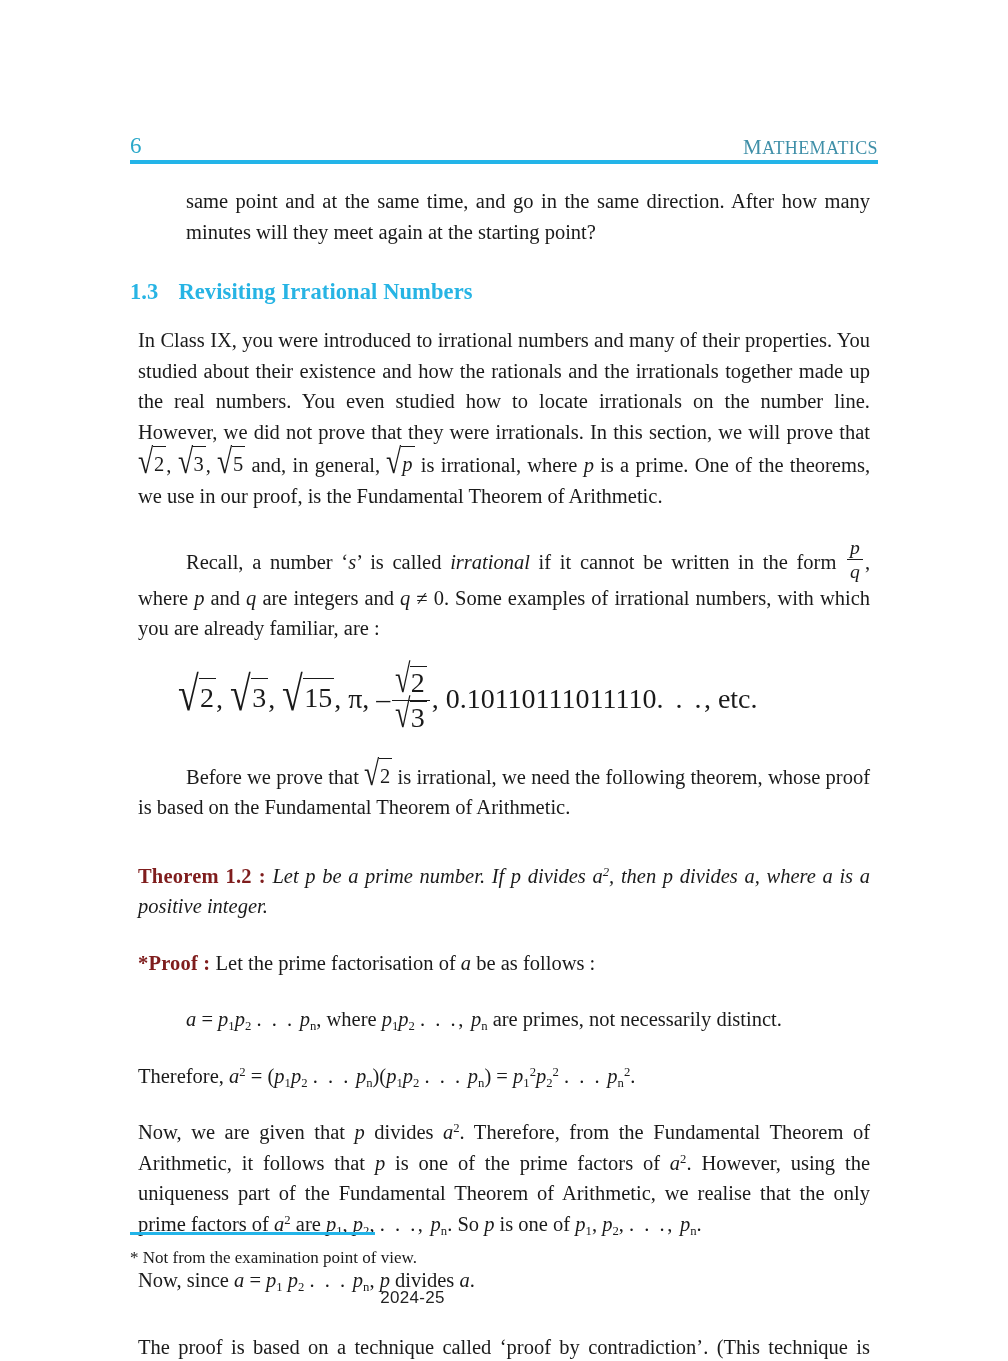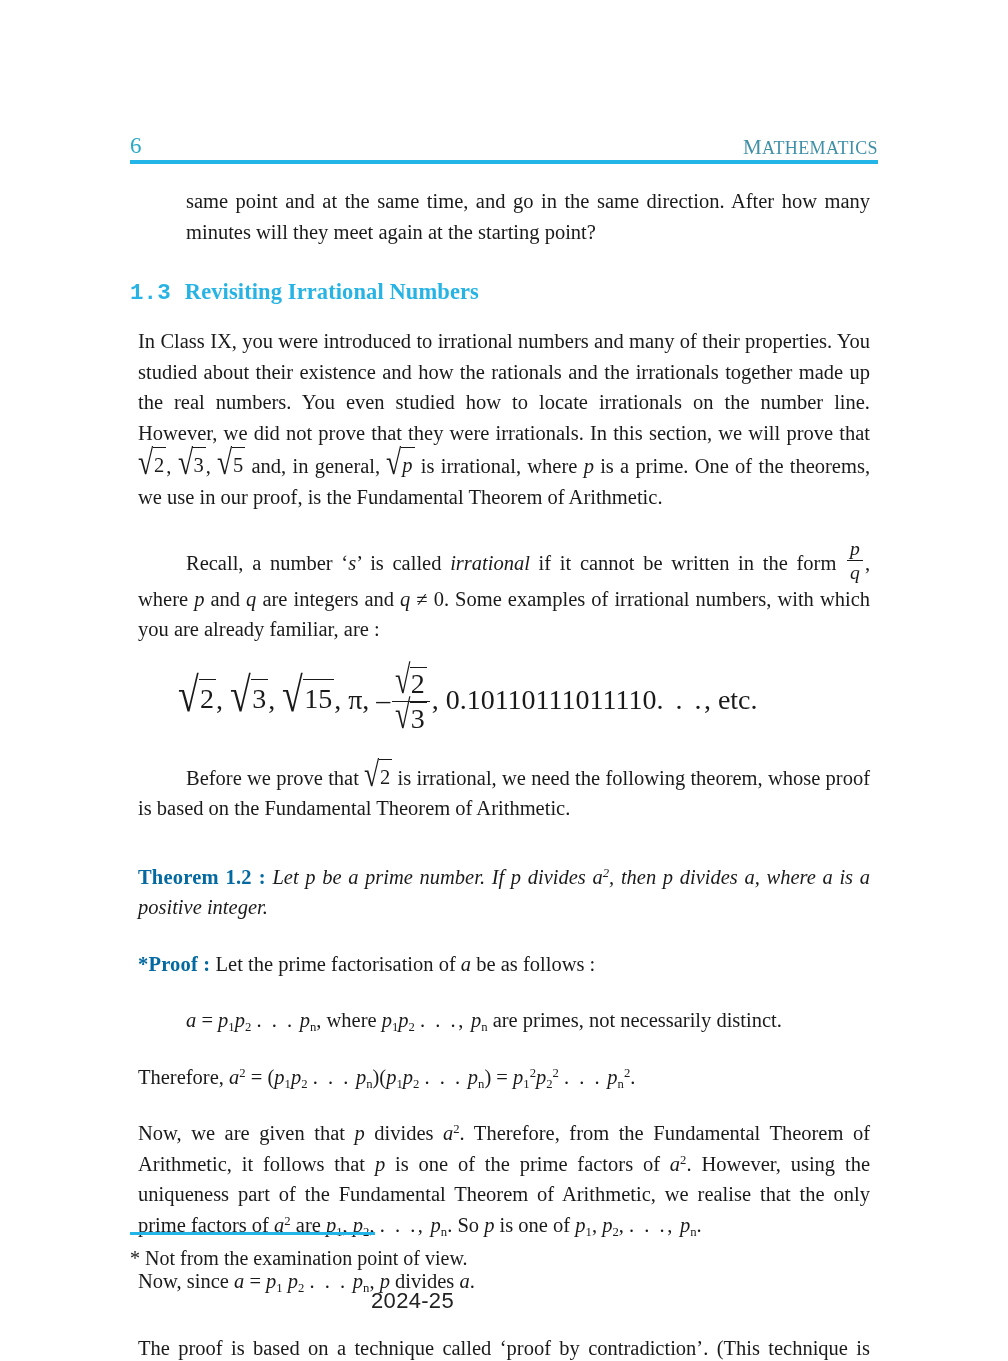--- a/index.html
+++ b/index.html
@@ -85,25 +85,25 @@
 
   
   h2.sect {
     margin: 0;
     font-size: 22.5px;
     font-weight: bold;
     color: #27b4e4;
     line-height: 30px;
     letter-spacing: 0.1px;
   }
-  h2.sect .num { margin-right: 14px; font-family: Liberation Mono, monospace; }
+  h2.sect .num { margin-right: 20px; }
 
   
   .thm-label, .proof-label {
-    color: #0369a1;
+    color: #7f1d1d;
     font-weight: bold;
     letter-spacing: 0.2px;
   }
   .thm-body { font-style: italic; }
 
   
   .mi { font-style: italic; }
 
   .sq {
     display: inline-block;
@@ -169,33 +169,33 @@
     top: 1232px;
     width: 245px;
     height: 3px;
     background: #23b4e8;
   }
   .footnote {
     position: absolute;
     left: 130px;
     top: 1245px;
     width: 748px;
-    font-size: 20px;
+    font-size: 17px;
     line-height: 26px;
   }
 
   
   .pagefoot {
     position: absolute;
     left: 0;
     top: 1288px;
     width: 825px;
     text-align: center;
     font-family: "Liberation Sans", "DejaVu Sans", sans-serif;
-    font-size: 22px;
+    font-size: 17px;
     color: #222222;
     letter-spacing: 0.3px;
   }
 </style>
 </head>
 <body>
 
 <div class="page">
 
   <div class="runhead">

